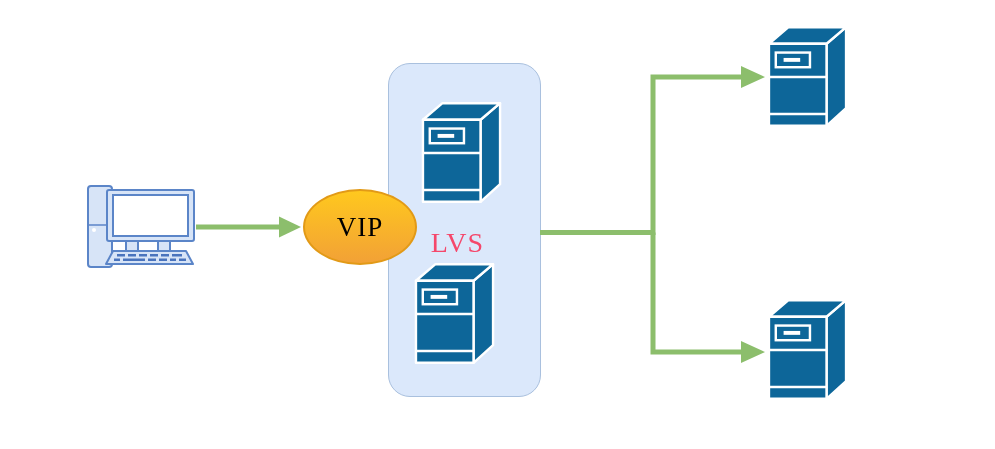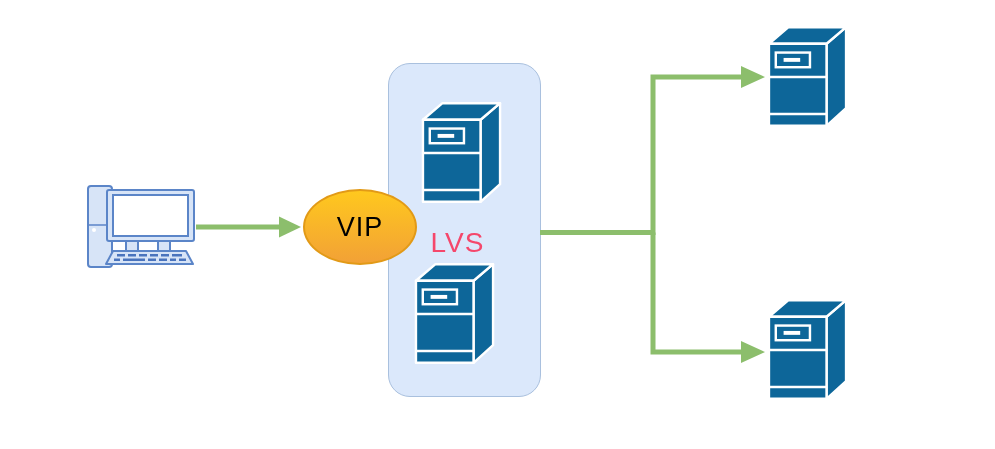--- a/index.html
+++ b/index.html
@@ -9,21 +9,21 @@
     --lvs-box-border:#a9c0de;
     --vip-fill-top:#ffc81e;
     --vip-fill-bottom:#f2a136;
     --vip-border:#e29a17;
     --lvs-label-color:#f5476b;
     --computer-outline:#5b85c8;
     --computer-fill:#d7e4f7;
     --computer-key-color:#4a74bd;
   }
   html,body{margin:0;padding:0;background:#ffffff;font-family:"Liberation Sans",sans-serif;}
-  .canvas{position:relative;width:995px;height:449px;background:#ffffff;overflow:hidden;}
+  .canvas{position:relative;width:995px;height:449px;background:#ffffff;overflow:hidden;font-family:Liberation Serif, serif;}
 
   .lvs-box{
     position:absolute;left:388px;top:63px;width:151px;height:332px;
     background:var(--lvs-box-fill);
     border:1.5px solid var(--lvs-box-border);
     border-radius:22px;
   }
 
   .connector-layer{position:absolute;left:0;top:0;width:995px;height:449px;}
   .edge{stroke:var(--connector-green);stroke-width:5;fill:none;stroke-linejoin:miter;}

